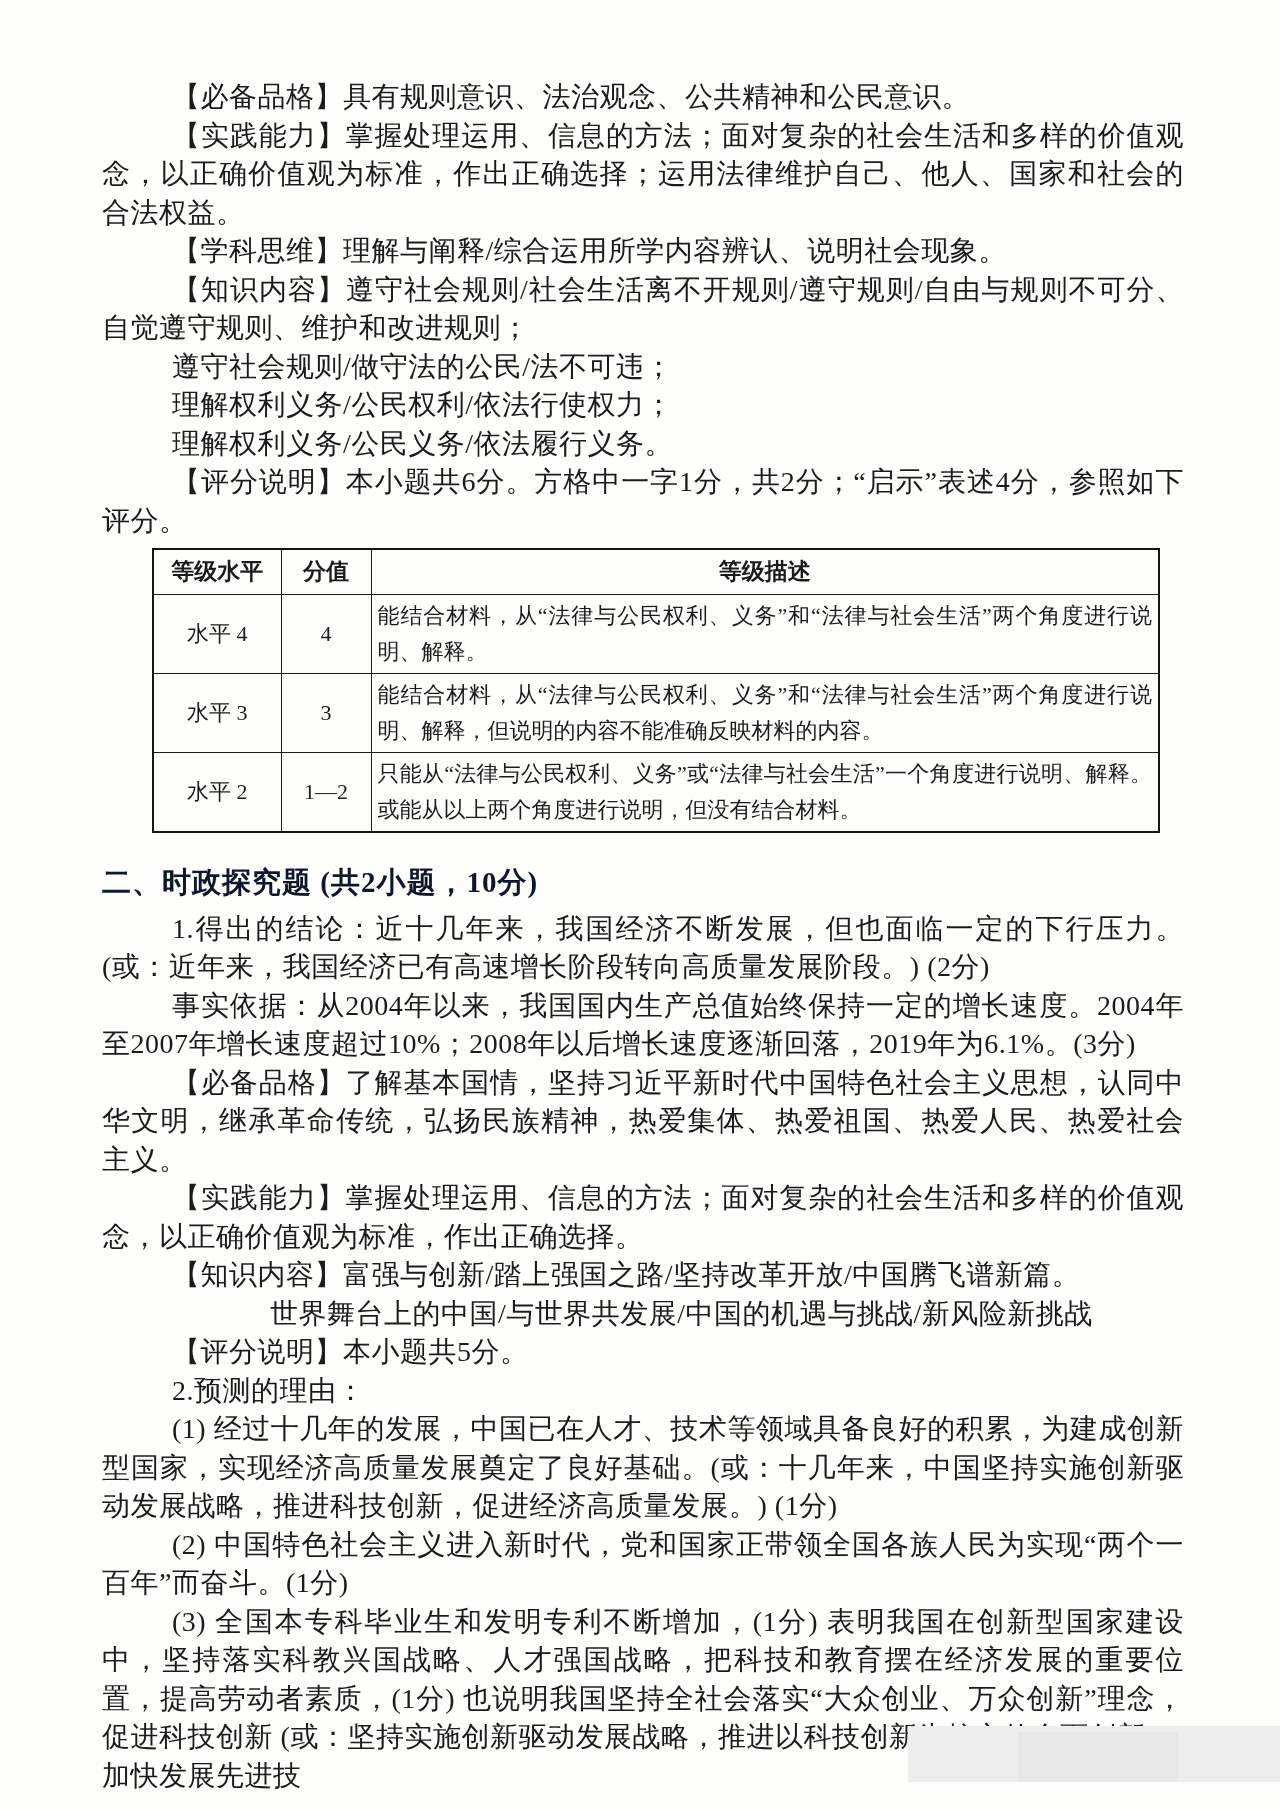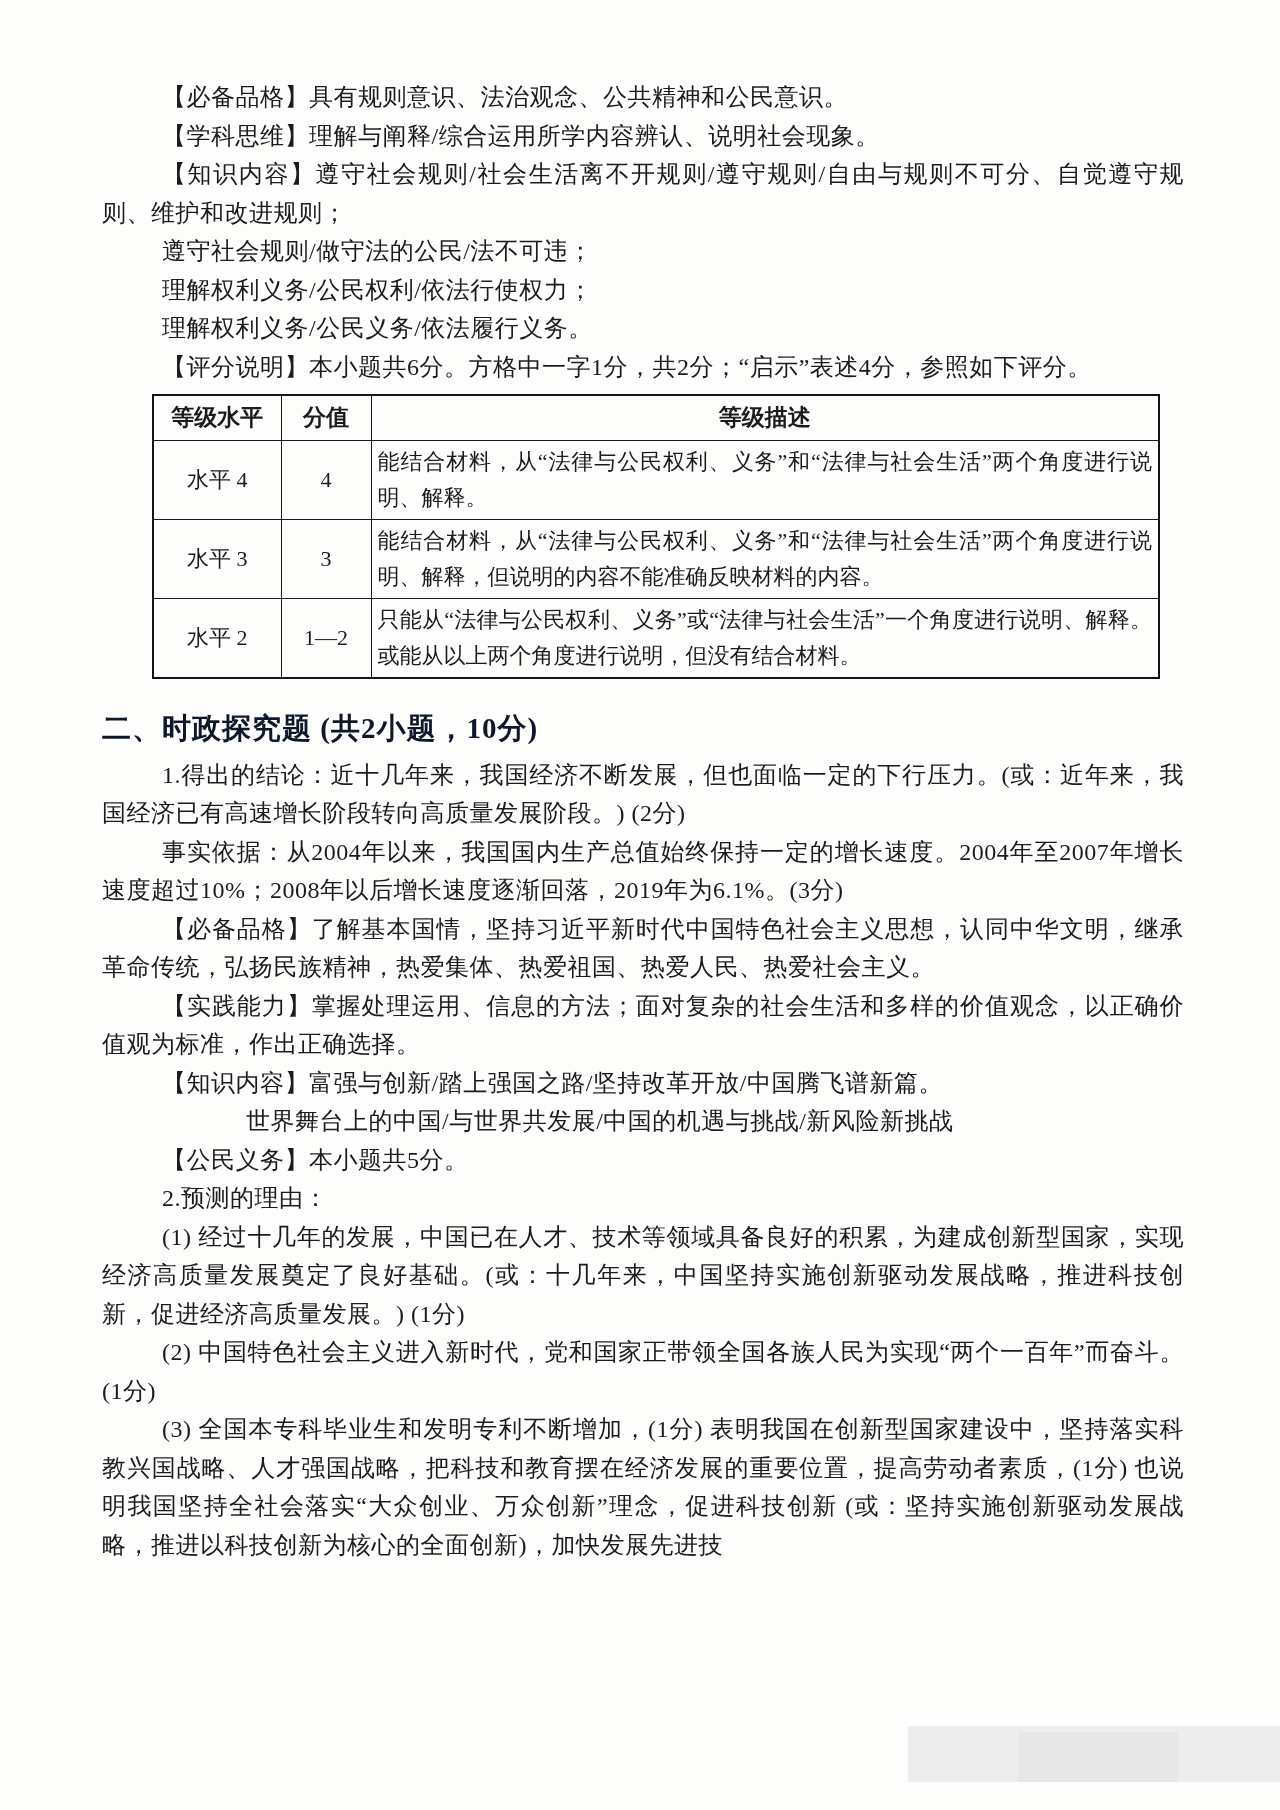--- a/index.html
+++ b/index.html
@@ -15,21 +15,21 @@
     background:#fdfdfc;
     overflow:hidden;
   }
   .content {
     position:absolute;
     left:102px; top:78px;
     width:1082px;
   }
   .para {
     margin:0;
-    font-size:24px;
+    font-size:28px;
     line-height:38.5px;
     letter-spacing:0.5px;
     text-align:justify;
     text-indent:2.5em;
     color:#1b1b1b;
   }
   .para.deep-indent { text-indent:6em; }
   
   .rubric-wrap {
     margin:8px 0 0 50px;
@@ -82,20 +82,21 @@
   }
 </style>
 </head>
 <body>
 
 <div class="page">
   <div class="content">
 
     <div>
       <p class="para">【必备品格】具有规则意识、法治观念、公共精神和公民意识。</p>
+      <p class="para">【实践能力】掌握处理运用、信息的方法；面对复杂的社会生活和多样的价值观念，以正确价值观为标准，作出正确选择；运用法律维护自己、他人、国家和社会的合法权益。</p>
       <p class="para">【学科思维】理解与阐释/综合运用所学内容辨认、说明社会现象。</p>
       <p class="para">【知识内容】遵守社会规则/社会生活离不开规则/遵守规则/自由与规则不可分、自觉遵守规则、维护和改进规则；</p>
       <p class="para">遵守社会规则/做守法的公民/法不可违；</p>
       <p class="para">理解权利义务/公民权利/依法行使权力；</p>
       <p class="para">理解权利义务/公民义务/依法履行义务。</p>
       <p class="para">【评分说明】本小题共6分。方格中一字1分，共2分；“启示”表述4分，参照如下评分。</p>
     </div>
 
     <div class="rubric-wrap">
       <table class="rubric">
@@ -132,21 +133,21 @@
     </div>
 
     <div>
       <p class="para section-heading">二、时政探究题 (共2小题，10分)</p>
       <p class="para">1.得出的结论：近十几年来，我国经济不断发展，但也面临一定的下行压力。(或：近年来，我国经济已有高速增长阶段转向高质量发展阶段。) (2分)</p>
       <p class="para">事实依据：从2004年以来，我国国内生产总值始终保持一定的增长速度。2004年至2007年增长速度超过10%；2008年以后增长速度逐渐回落，2019年为6.1%。(3分)</p>
       <p class="para">【必备品格】了解基本国情，坚持习近平新时代中国特色社会主义思想，认同中华文明，继承革命传统，弘扬民族精神，热爱集体、热爱祖国、热爱人民、热爱社会主义。</p>
       <p class="para">【实践能力】掌握处理运用、信息的方法；面对复杂的社会生活和多样的价值观念，以正确价值观为标准，作出正确选择。</p>
       <p class="para">【知识内容】富强与创新/踏上强国之路/坚持改革开放/中国腾飞谱新篇。</p>
       <p class="para deep-indent">世界舞台上的中国/与世界共发展/中国的机遇与挑战/新风险新挑战</p>
-      <p class="para">【公民义务】本小题共5分。</p>
+      <p class="para">【评分说明】本小题共5分。</p>
       <p class="para">2.预测的理由：</p>
       <p class="para">(1) 经过十几年的发展，中国已在人才、技术等领域具备良好的积累，为建成创新型国家，实现经济高质量发展奠定了良好基础。(或：十几年来，中国坚持实施创新驱动发展战略，推进科技创新，促进经济高质量发展。) (1分)</p>
       <p class="para">(2) 中国特色社会主义进入新时代，党和国家正带领全国各族人民为实现“两个一百年”而奋斗。(1分)</p>
       <p class="para">(3) 全国本专科毕业生和发明专利不断增加，(1分) 表明我国在创新型国家建设中，坚持落实科教兴国战略、人才强国战略，把科技和教育摆在经济发展的重要位置，提高劳动者素质，(1分) 也说明我国坚持全社会落实“大众创业、万众创新”理念，促进科技创新 (或：坚持实施创新驱动发展战略，推进以科技创新为核心的全面创新)，加快发展先进技</p>
     </div>
 
   </div>
 
   <div class="scan-artifact"></div>
 </div>

